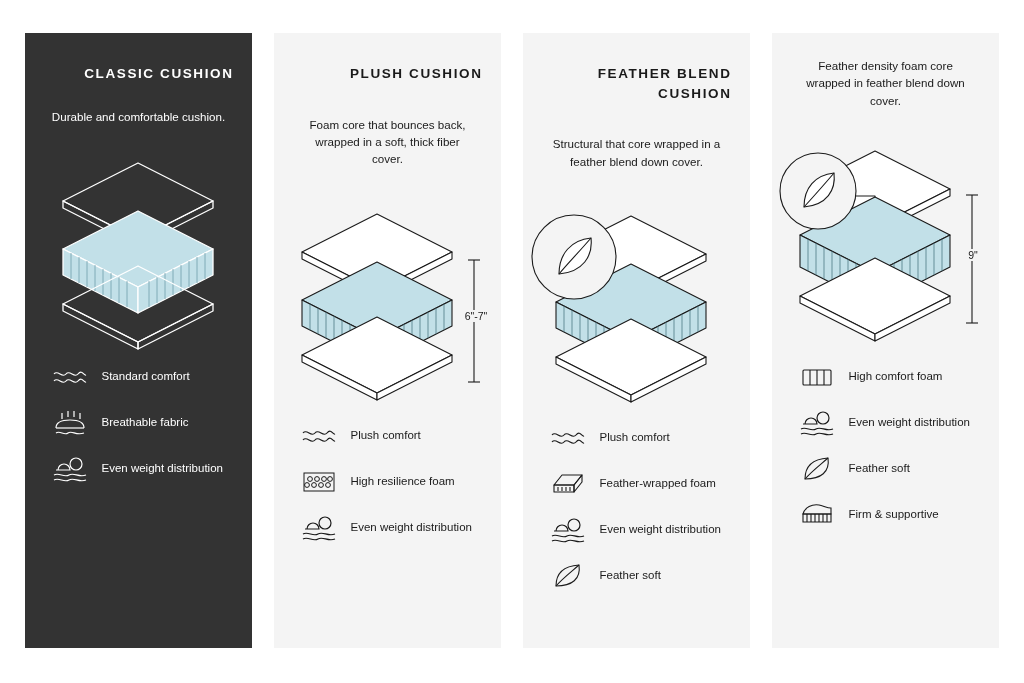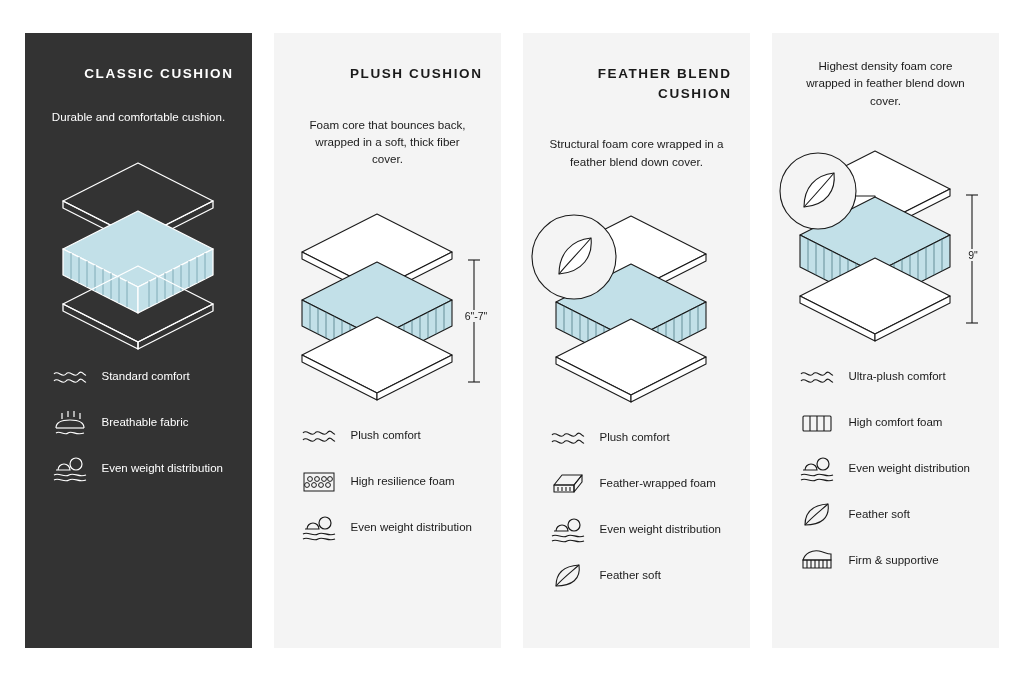--- a/index.html
+++ b/index.html
@@ -261,21 +261,21 @@
             <path d="M2 24c5-3 10 3 15 0s10 3 17 0"></path>
           </svg>
         </span>
         <span class="feature-label">Even weight distribution</span>
       </div>
     </div>
   </div>
 
   <div class="card light">
     <div class="card-title">FEATHER BLEND CUSHION</div>
-    <div class="card-desc">Structural foam core wrapped in a feather blend down cover.</div>
+    <div class="card-desc">Structural that core wrapped in a feather blend down cover.</div>
 
     <div class="illustration">
       <svg width="227" height="215" viewBox="0 0 227 215">
         <g fill="none" stroke="#1a1a1a" stroke-width="1.1" stroke-linejoin="round">
           <polygon points="108,22 183,60 108,98 33,60" fill="#ffffff"></polygon>
           <polygon points="33,60 108,98 108,105 33,67" fill="#ffffff"></polygon>
           <polygon points="183,60 108,98 108,105 183,67" fill="#ffffff"></polygon>
 
           <polygon points="108,70 183,108 108,146 33,108" fill="#c2e0e8"></polygon>
           <polygon points="33,108 108,146 108,172 33,134" fill="#c2e0e8"></polygon>
@@ -350,21 +350,21 @@
             <path d="M6 23C6 9 14 3 29 2c2 14-7 21-23 21z"></path>
             <path d="M6 23C13 15 21 9 29 2"></path>
           </svg>
         </span>
         <span class="feature-label">Feather soft</span>
       </div>
     </div>
   </div>
 
   <div class="card light">
-    <div class="card-desc">Highest density foam core wrapped in feather blend down cover.</div>
+    <div class="card-desc">Feather density foam core wrapped in feather blend down cover.</div>
 
     <div class="illustration">
       <svg width="227" height="215" viewBox="0 0 227 215">
         <g fill="none" stroke="#1a1a1a" stroke-width="1.1" stroke-linejoin="round">
           <polygon points="103,18 178,56 103,94 28,56" fill="#ffffff"></polygon>
           <polygon points="28,56 103,94 103,63 28,63" fill="#ffffff"></polygon>
           <polygon points="28,56 103,94 103,101 28,63" fill="#ffffff"></polygon>
           <polygon points="178,56 103,94 103,101 178,63" fill="#ffffff"></polygon>
 
           <polygon points="103,64 178,102 103,140 28,102" fill="#c2e0e8"></polygon>
@@ -402,29 +402,20 @@
           <path d="M32 74c0-19 11-32 30-34 2 17-7 32-30 34z" fill="#ffffff" stroke="#1a1a1a" stroke-width="1.1"></path>
           <path d="M32 74c10-11 19-21 30-34" fill="none" stroke="#1a1a1a" stroke-width="1.1"></path>
         </g>
       </svg>
       <div style="position:absolute; left:183px; top:116px; width:36px; background:#f4f4f4; text-align:center;" class="dim-label">9"</div>
     </div>
 
     <div class="features">
       <div class="feature">
         <span class="feature-icon">
-          <svg width="36" height="20" viewBox="0 0 36 20" fill="none" stroke="#1a1a1a" stroke-width="1.2">
-            <path d="M2 7c4-5 8 5 12 0s8 5 12 0 6 2 8 1"></path>
-            <path d="M2 14c4-5 8 5 12 0s8 5 12 0 6 2 8 1"></path>
-          </svg>
-        </span>
-        <span class="feature-label">Ultra-plush comfort</span>
-      </div>
-      <div class="feature">
-        <span class="feature-icon">
           <svg width="36" height="26" viewBox="0 0 36 26" fill="none" stroke="#1a1a1a" stroke-width="1.1">
             <rect x="4" y="6" width="28" height="15" rx="1"></rect>
             <path d="M11 6v15M18 6v15M25 6v15"></path>
           </svg>
         </span>
         <span class="feature-label">High comfort foam</span>
       </div>
       <div class="feature">
         <span class="feature-icon">
           <svg width="36" height="26" viewBox="0 0 36 26" fill="none" stroke="#1a1a1a" stroke-width="1.2">

